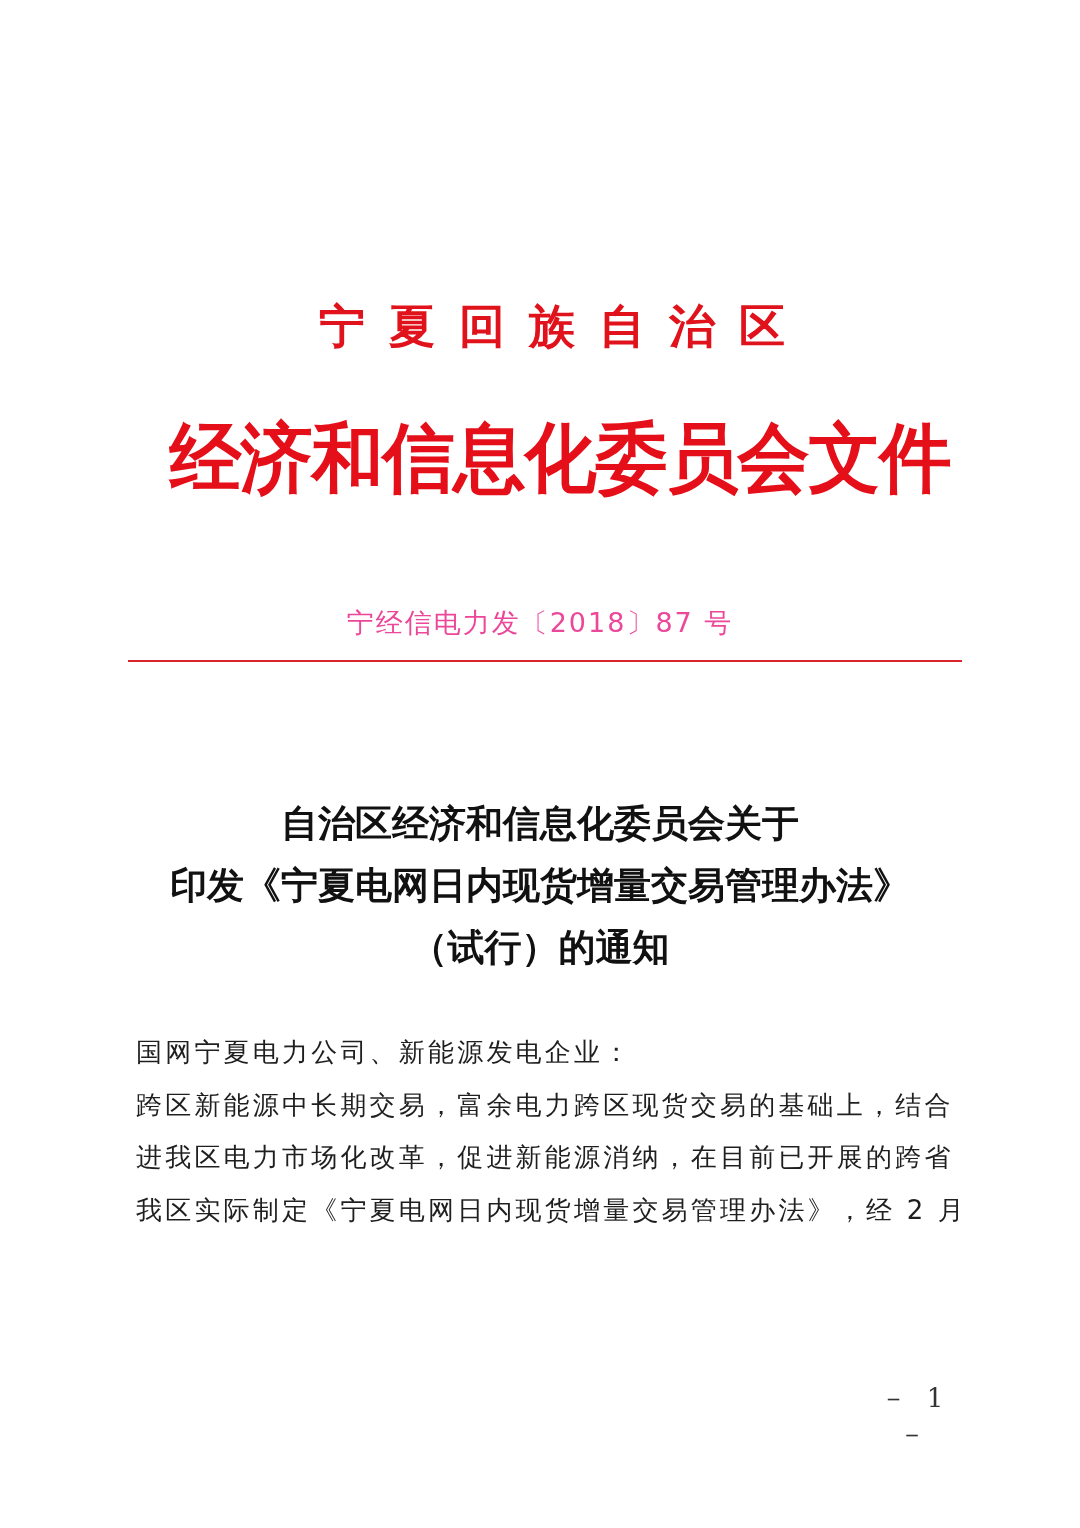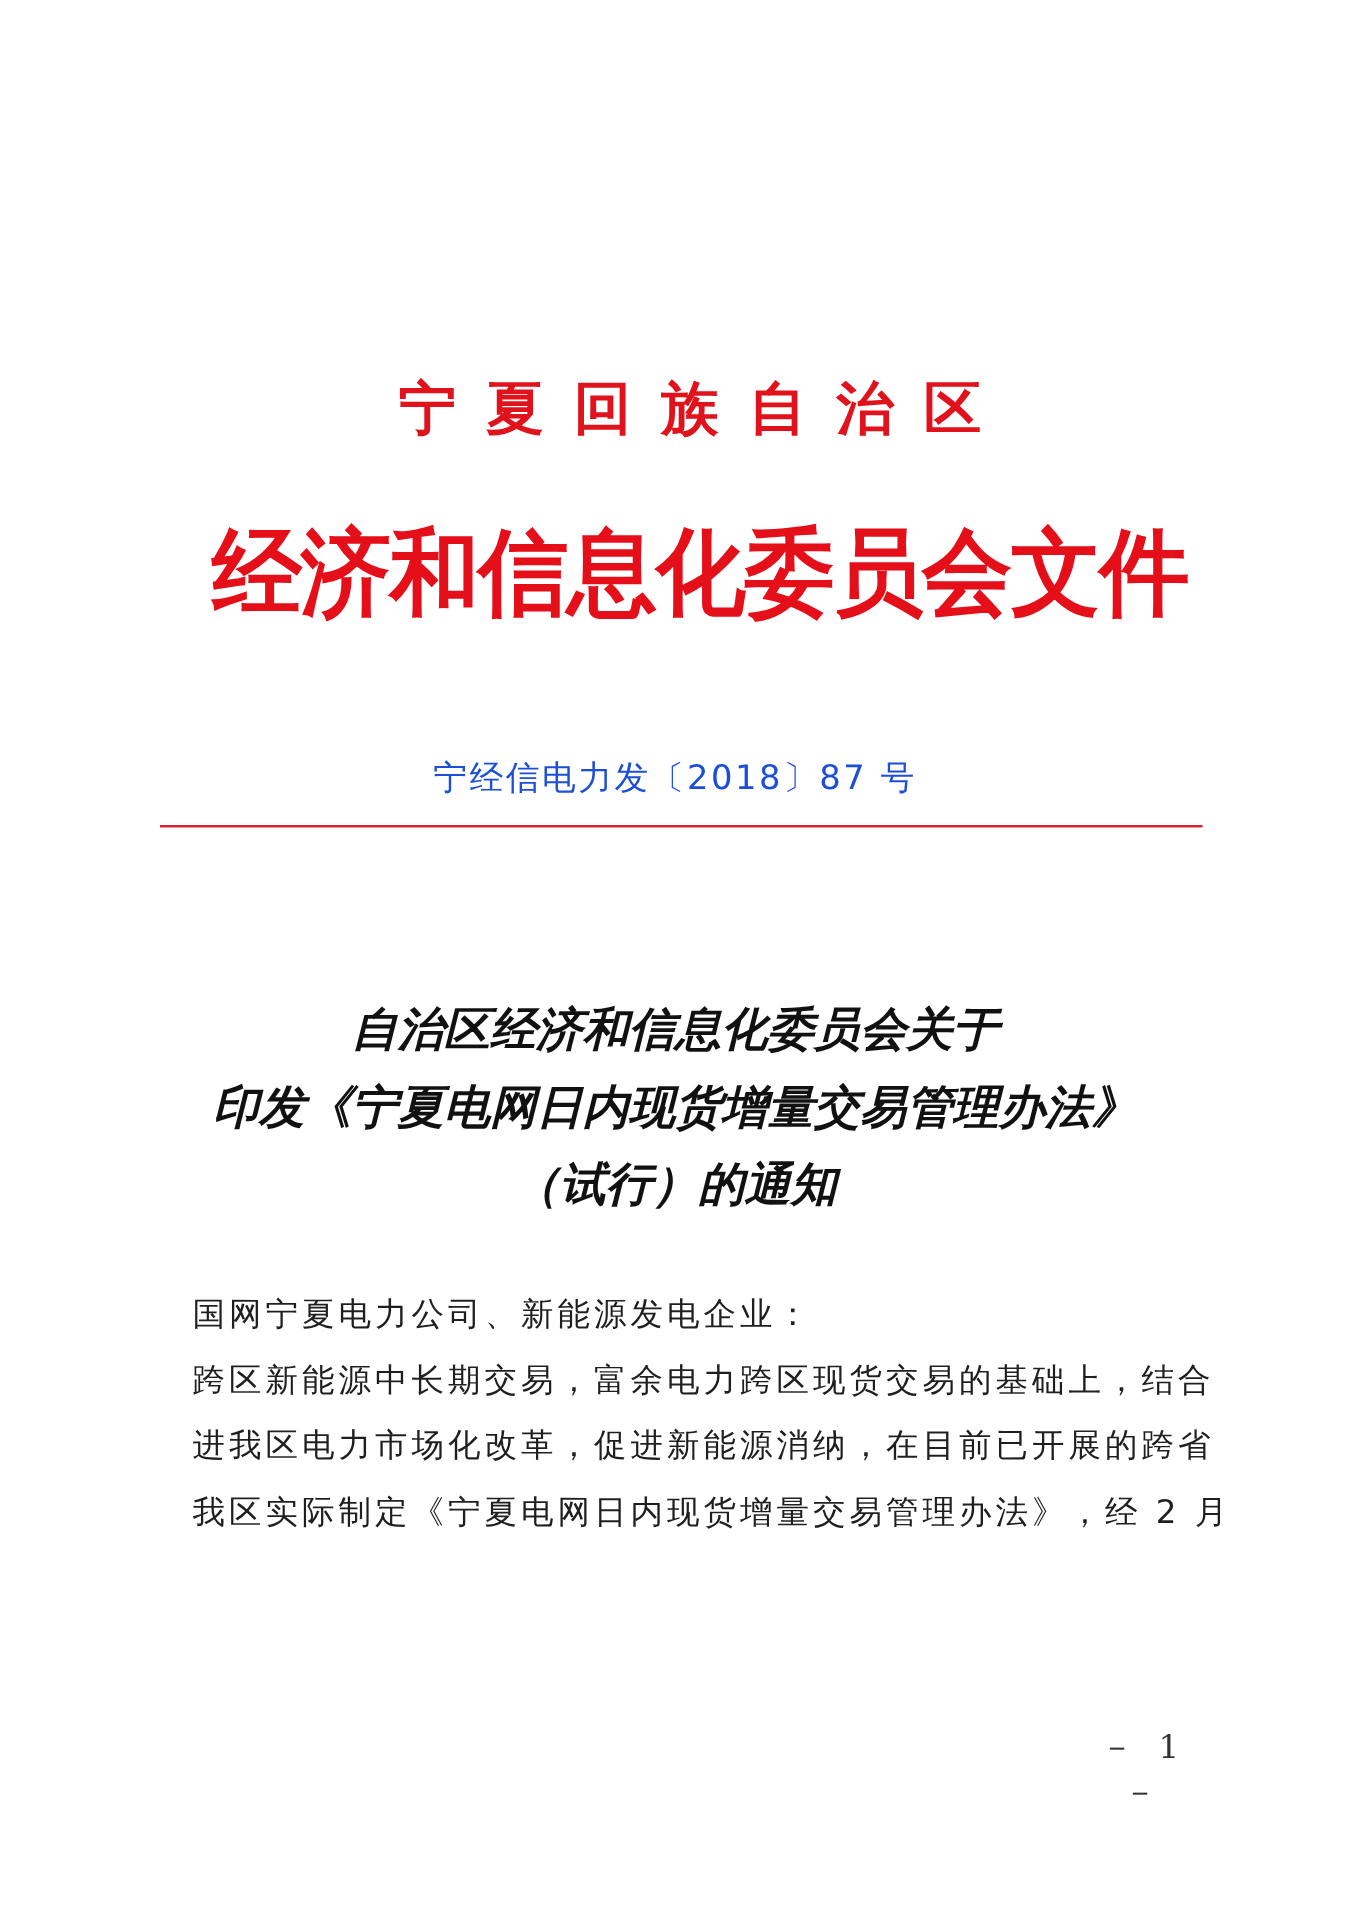--- a/index.html
+++ b/index.html
@@ -53,21 +53,21 @@
       transform: scaleY(1.05);
     }
     .doc-number {
       position: absolute;
       top: 603px;
       left: 0;
       width: 1080px;
       text-align: center;
       font-family: "DejaVu Sans", "Liberation Sans", sans-serif;
       font-size: 27px;
-      color: #1d4ed8;
+      color: #ec4899;
       letter-spacing: 2px;
       line-height: 40px;
     }
     .red-rule {
       position: absolute;
       top: 660px;
       left: 128px;
       width: 834px;
       height: 2px;
       background: #d9232d;
@@ -76,29 +76,28 @@
       position: absolute;
       top: 792px;
       left: 0;
       width: 1080px;
       text-align: center;
       font-family: "DejaVu Serif", "Liberation Serif", serif;
       font-weight: bold;
       font-size: 37px;
       color: #111;
       line-height: 62px;
-      font-style: italic;
     }
     .title div {
       white-space: nowrap;
     }
     .body {
       position: absolute;
       top: 1026px;
-      left: 154px;
+      left: 136px;
       width: 806px;
       font-family: "DejaVu Sans", "Liberation Sans", sans-serif;
       font-size: 26px;
       color: #1f1f1f;
       line-height: 52.5px;
       letter-spacing: 3.2px;
     }
     .body p {
       margin: 0;
       white-space: nowrap;

